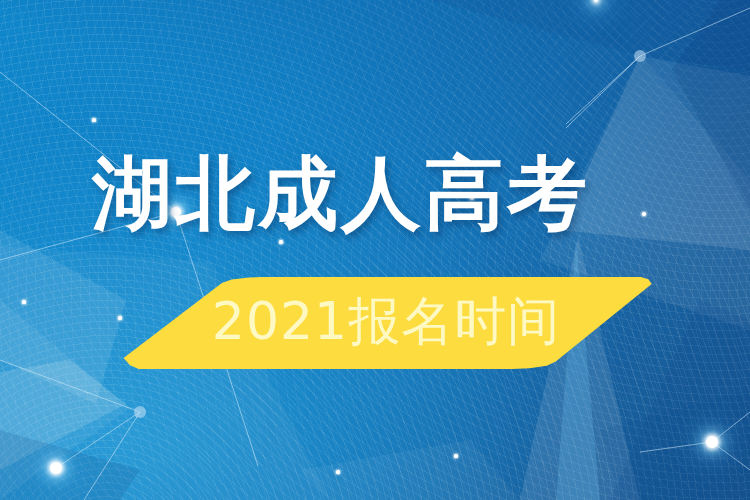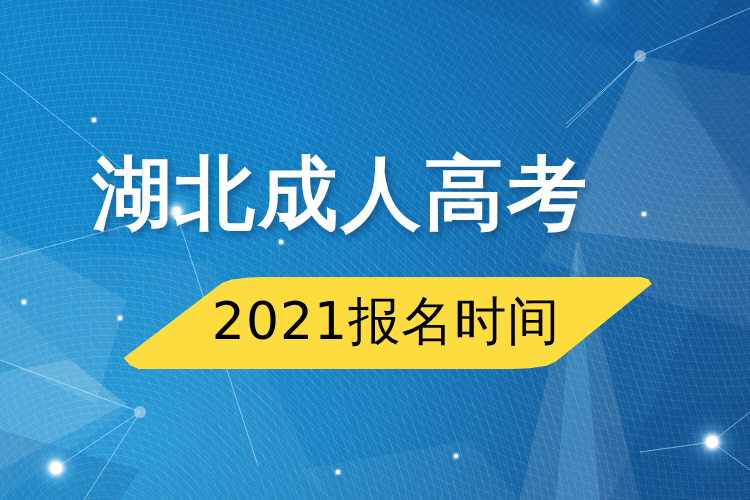--- a/index.html
+++ b/index.html
@@ -113,21 +113,21 @@
   }
   .ribbon-text {
     position: absolute;
     inset: 0;
     display: flex;
     align-items: center;
     justify-content: center;
     font-size: 52px;
     line-height: 56px;
     font-weight: normal;
-    color: #000000;
+    color: #fef9c3;
     letter-spacing: 1px;
     white-space: nowrap;
     padding-bottom: 4px;
     box-sizing: border-box;
     font-family: "DejaVu Sans", "Liberation Sans", sans-serif;
   }
 
   
   .dot {
     position: absolute;

